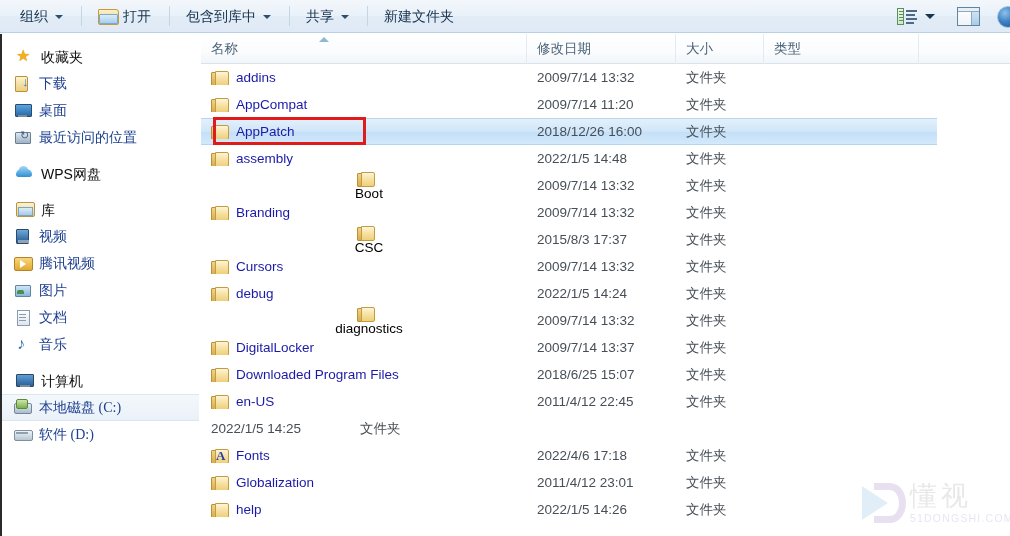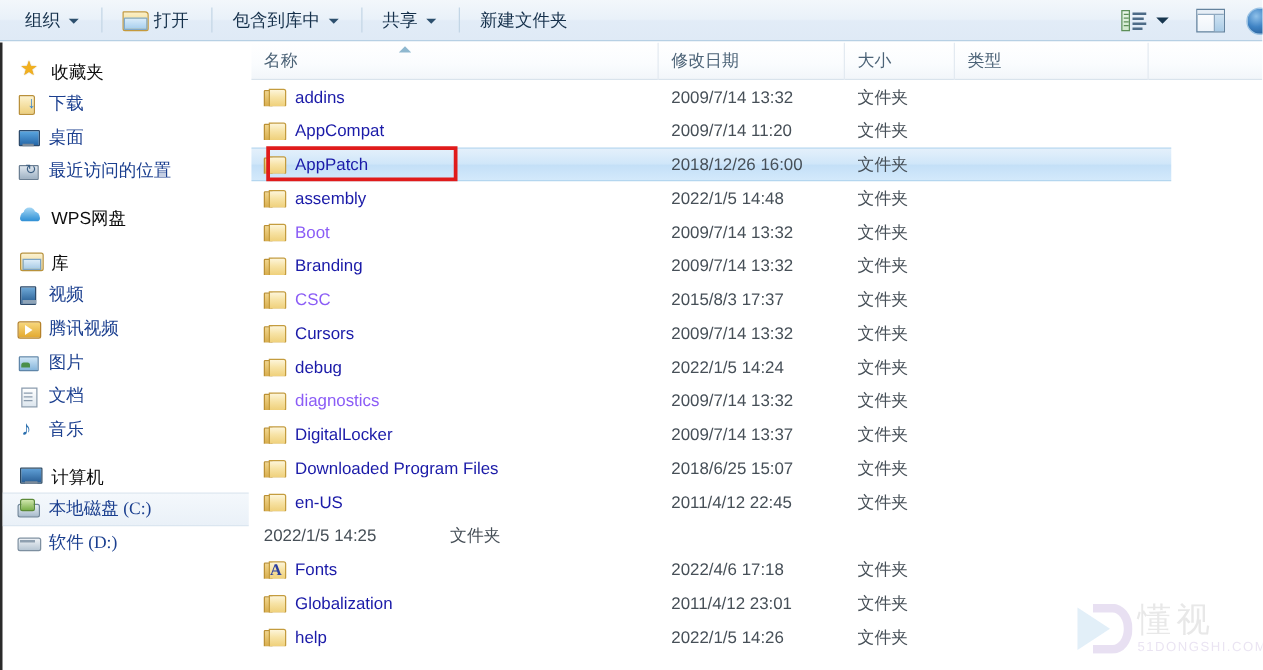--- a/index.html
+++ b/index.html
@@ -220,21 +220,21 @@
     position: relative; display: flex; align-items: center;
     height: 27px; cursor: default;
   }
   .row.selected {
     background: linear-gradient(to bottom,#e4f0fb 0%,#cfe6f9 50%,#c3dff7 51%,#d3e9fb 100%);
     border-top: 1px solid #b4d6ef; border-bottom: 1px solid #b4d6ef;
     width: 736px;
   }
   .cell { flex: none; font-size: 13.5px; white-space: nowrap; overflow: hidden; }
   .cell.c-name { width: 326px; display: flex; align-items: center; padding-left: 10px; color: #1a1aa8; }
-  .cell.c-name.dark { color: #8b5cf6; }
+  .cell.c-name.dark { color: #000000; flex-direction: column; }
   .cell.c-date { width: 149px; padding-left: 10px; color: #464f57; }
   .cell.c-type { width: 155px; padding-left: 10px; color: #464f57; }
   .cell.c-size { width: 88px; padding-left: 10px; color: #464f57; }
 
   .folder-ico { position: relative; width: 17px; height: 15px; margin-right: 8px; flex: none; }
   .folder-ico::before {
     content: ""; position: absolute; left: 0; top: 2px; width: 5px; height: 12px;
     background: linear-gradient(to bottom,#f0d48b,#d8ad4c); border: 1px solid #bb9135; border-radius: 1px 0 0 1px;
   }
   .folder-ico::after {

